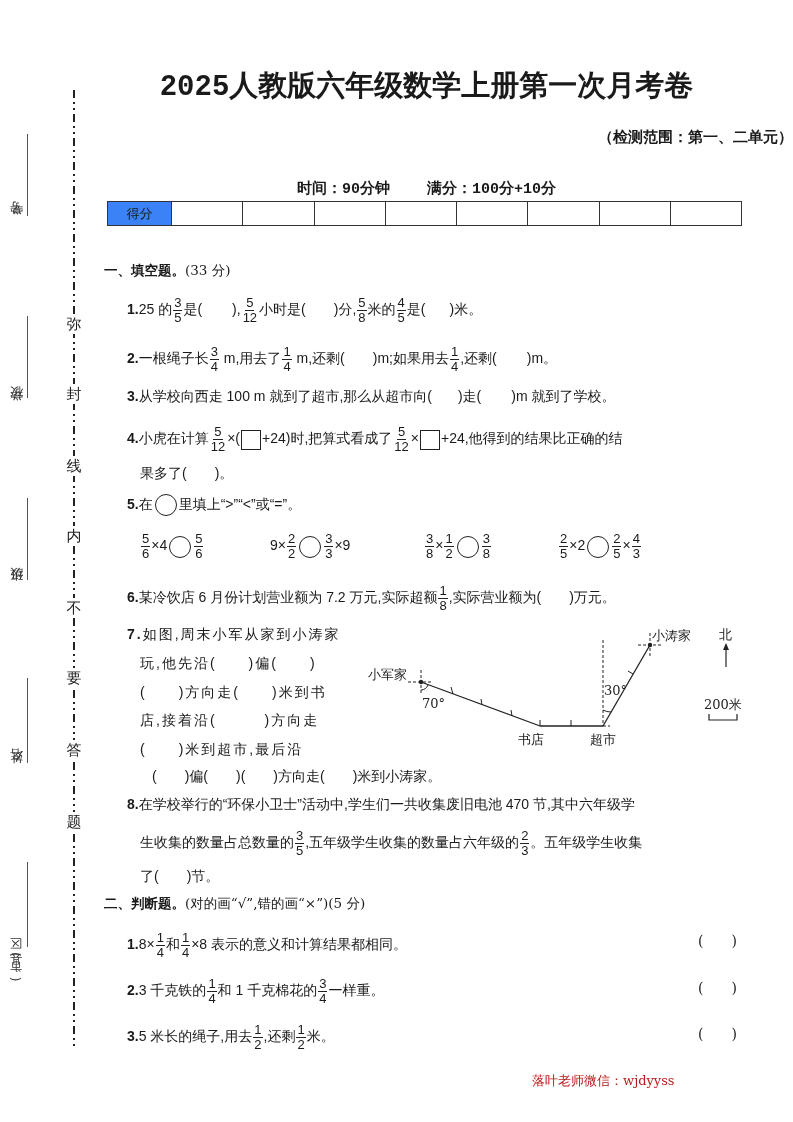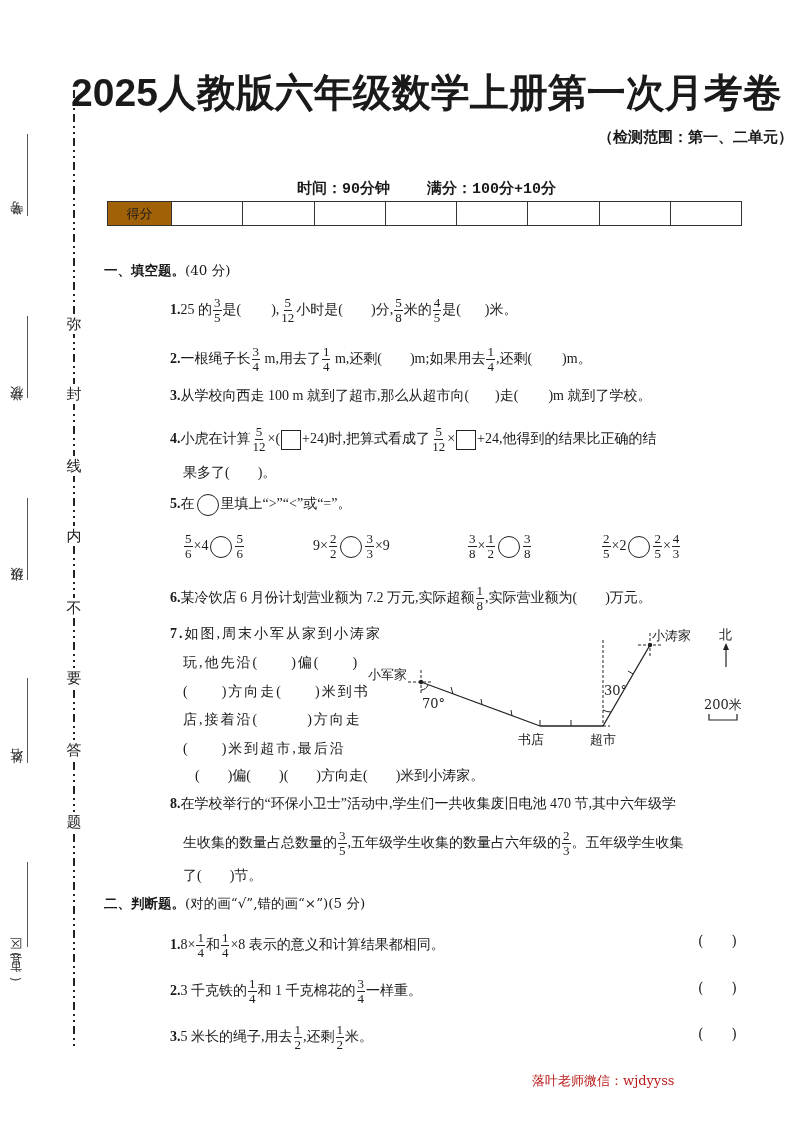--- a/index.html
+++ b/index.html
@@ -11,35 +11,35 @@
   
   .bind-line { position: absolute; left: 71px; top: 90px; width: 6px; height: 960px;
     background-image: repeating-linear-gradient(to bottom, #222 0 8px, transparent 8px 12px, #222 12px 14px, transparent 14px 18px, #222 18px 20px, transparent 20px 24px);
     background-size: 2px 24px; background-repeat: repeat-y; background-position: center top; }
   .bind-char { position: absolute; left: 64px; width: 20px; height: 20px; background: #fff;
     font-family: "DejaVu Sans", sans-serif; font-size: 15px; text-align: center; line-height: 20px; color: #222; }
   .side-field { position: absolute; left: 8px; font-family: "DejaVu Sans", sans-serif; font-size: 13px; color: #333;
     writing-mode: vertical-rl; transform: rotate(180deg); letter-spacing: 2px; }
   .side-rule { position: absolute; left: 27px; width: 1px; background: #555; }
 
-  .title { position: absolute; left: 0; right: 0; top: 66px; text-align: center; font-size: 39px; font-weight: bold;
-    font-family: Liberation Sans, sans-serif; letter-spacing: 0px; }
+  .title { position: absolute; left: 0; right: 0; top: 66px; text-align: center; font-size: 29px; font-weight: bold;
+    font-family: Liberation Mono, monospace; letter-spacing: 0px; }
   .subtitle { position: absolute; left: 0; right: 0; top: 128px; text-align: right; font-size: 15px; font-weight: bold;
     font-family: "DejaVu Sans", sans-serif; padding-left: 60px; }
   .timeinfo { position: absolute; left: 0; right: 0; top: 179px; text-align: center; font-size: 15px; font-weight: bold;
     font-family: Liberation Mono, monospace; padding-left: 60px; }
   .timeinfo span { margin: 0 14px; }
 
   table.score { position: absolute; left: 107px; top: 201px; width: 635px; border-collapse: collapse;
     font-family: "DejaVu Sans", sans-serif; font-size: 13px; }
   table.score td { border: 1px solid #333; height: 24px; text-align: center; vertical-align: middle; }
   table.score tr.head td { background: #f6c6ea; }
-  table.score td.rowhead { background: #a16207; width: 64px; }
-
-  .q { position: absolute; font-size: 14px; line-height: 20px; white-space: nowrap; font-family: Liberation Serif, serif; margin-left: 43px; }
+  table.score td.rowhead { background: #3b82f6; width: 64px; }
+
+  .q { position: absolute; font-size: 14px; line-height: 20px; white-space: nowrap; font-family: Liberation Sans, sans-serif; }
   .sec { position: absolute; font-size: 13.5px; font-weight: bold; font-family: "DejaVu Sans", sans-serif; white-space: nowrap; }
   .sec .note { font-weight: normal; font-family: "DejaVu Serif", serif; }
   .num { font-weight: bold; }
   .frac { display: inline-flex; flex-direction: column; align-items: center; vertical-align: middle; font-size: 13px; line-height: 14px; margin: 0 1px; }
   .frac .n { border-bottom: 1px solid #222; padding: 0 1px; }
   .frac .d { padding: 0 1px; }
   .blank { display: inline-block; }
   .box { display: inline-block; width: 20px; height: 20px; border: 1.5px solid #222; vertical-align: middle; margin: 0 1px; }
   .circ { display: inline-block; width: 22px; height: 22px; border: 1.5px solid #222; border-radius: 50%; vertical-align: middle; margin: 0 2px; }
   .judge { position: absolute; left: 698px; font-size: 14px; }
@@ -86,21 +86,21 @@
     <td></td>
     <td></td>
     <td></td>
     <td></td>
     <td></td>
   </tr>
 </tbody>
   </table>
 
 <div class="sec" style="left:104px;top:262px">
-  <span>一、填空题。</span><span class="note">(40 分)</span>
+  <span>一、填空题。</span><span class="note">(33 分)</span>
 </div>
 
 <div class="q" style="left:127px;top:296px">
   <span class="num">1.</span><span>25 的</span><span class="frac">
       <span class="n">3</span>
       <span class="d">5</span>
     </span><span>是(</span><span class="blank" style="width:30px"></span><span>),</span><span class="frac">
       <span class="n">5</span>
       <span class="d">12</span>
     </span><span>小时是(</span><span class="blank" style="width:28px"></span><span>)分,</span><span class="frac">

